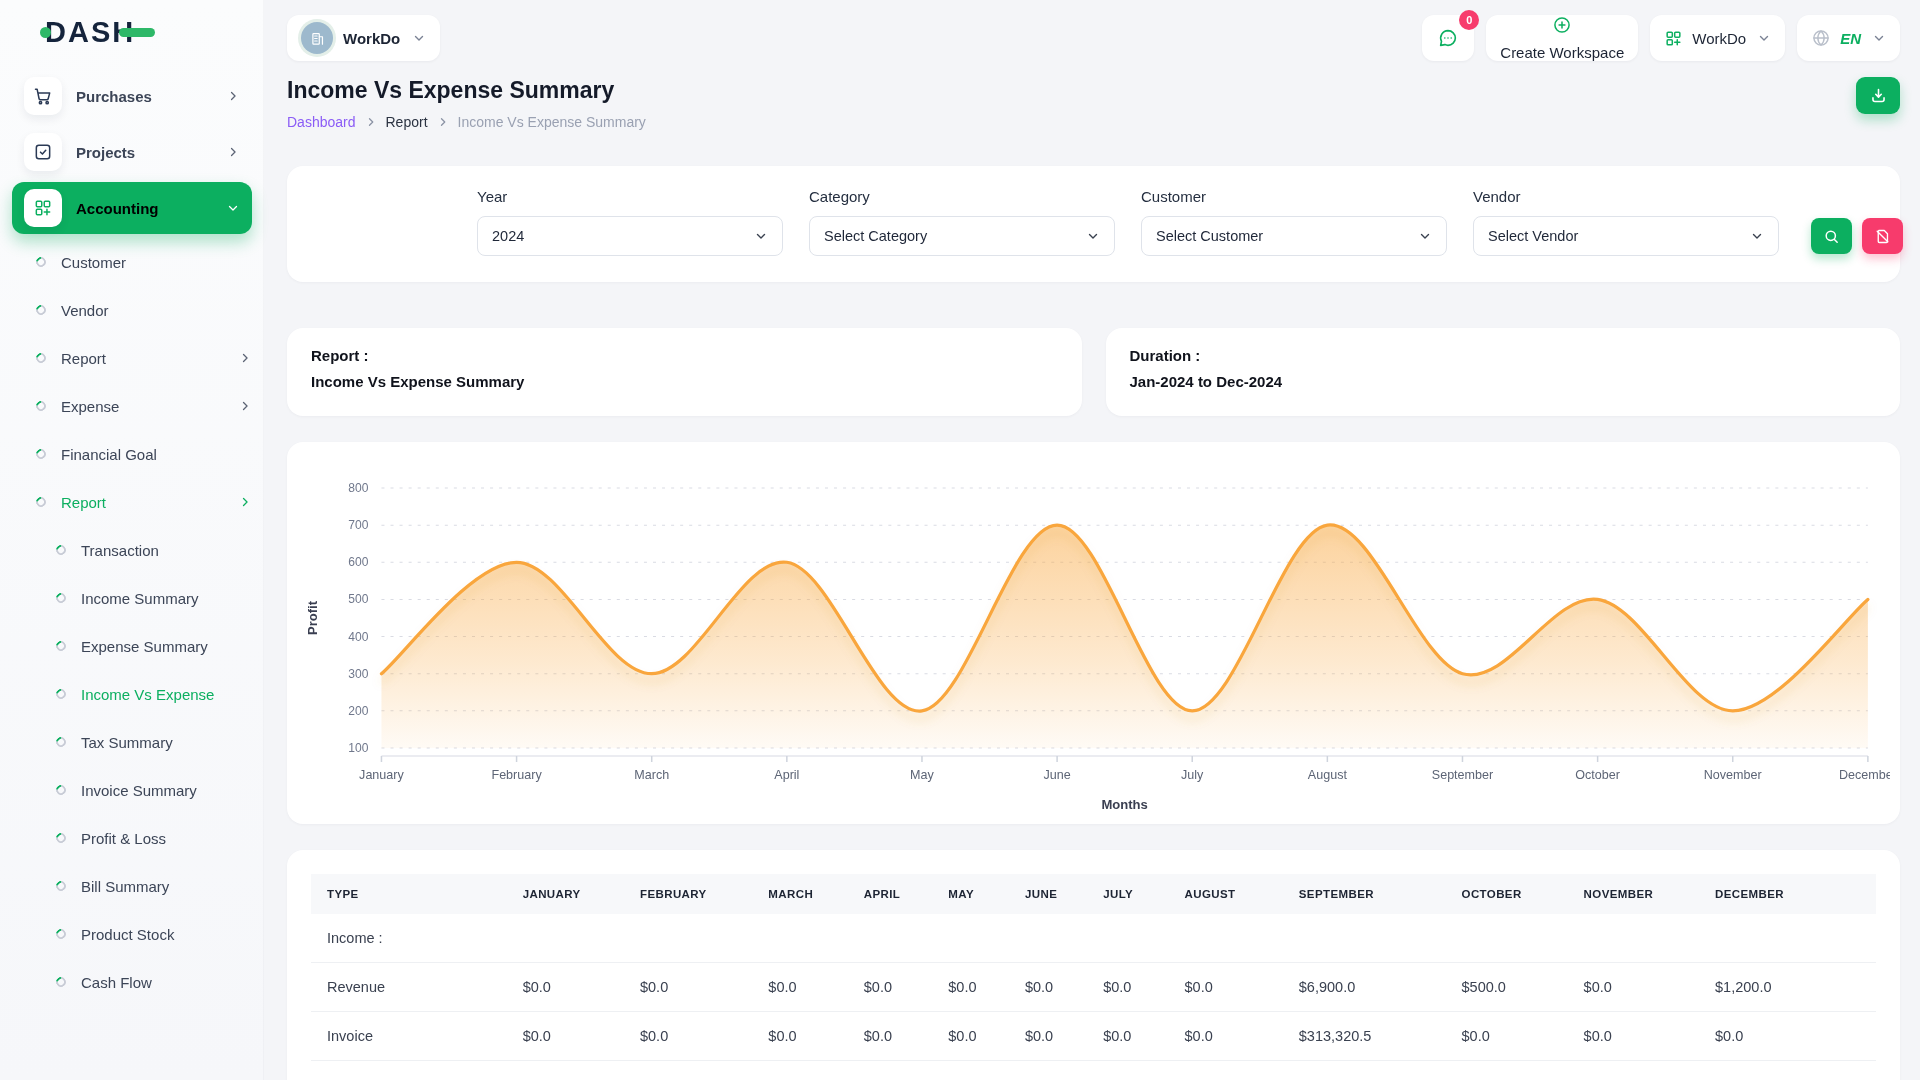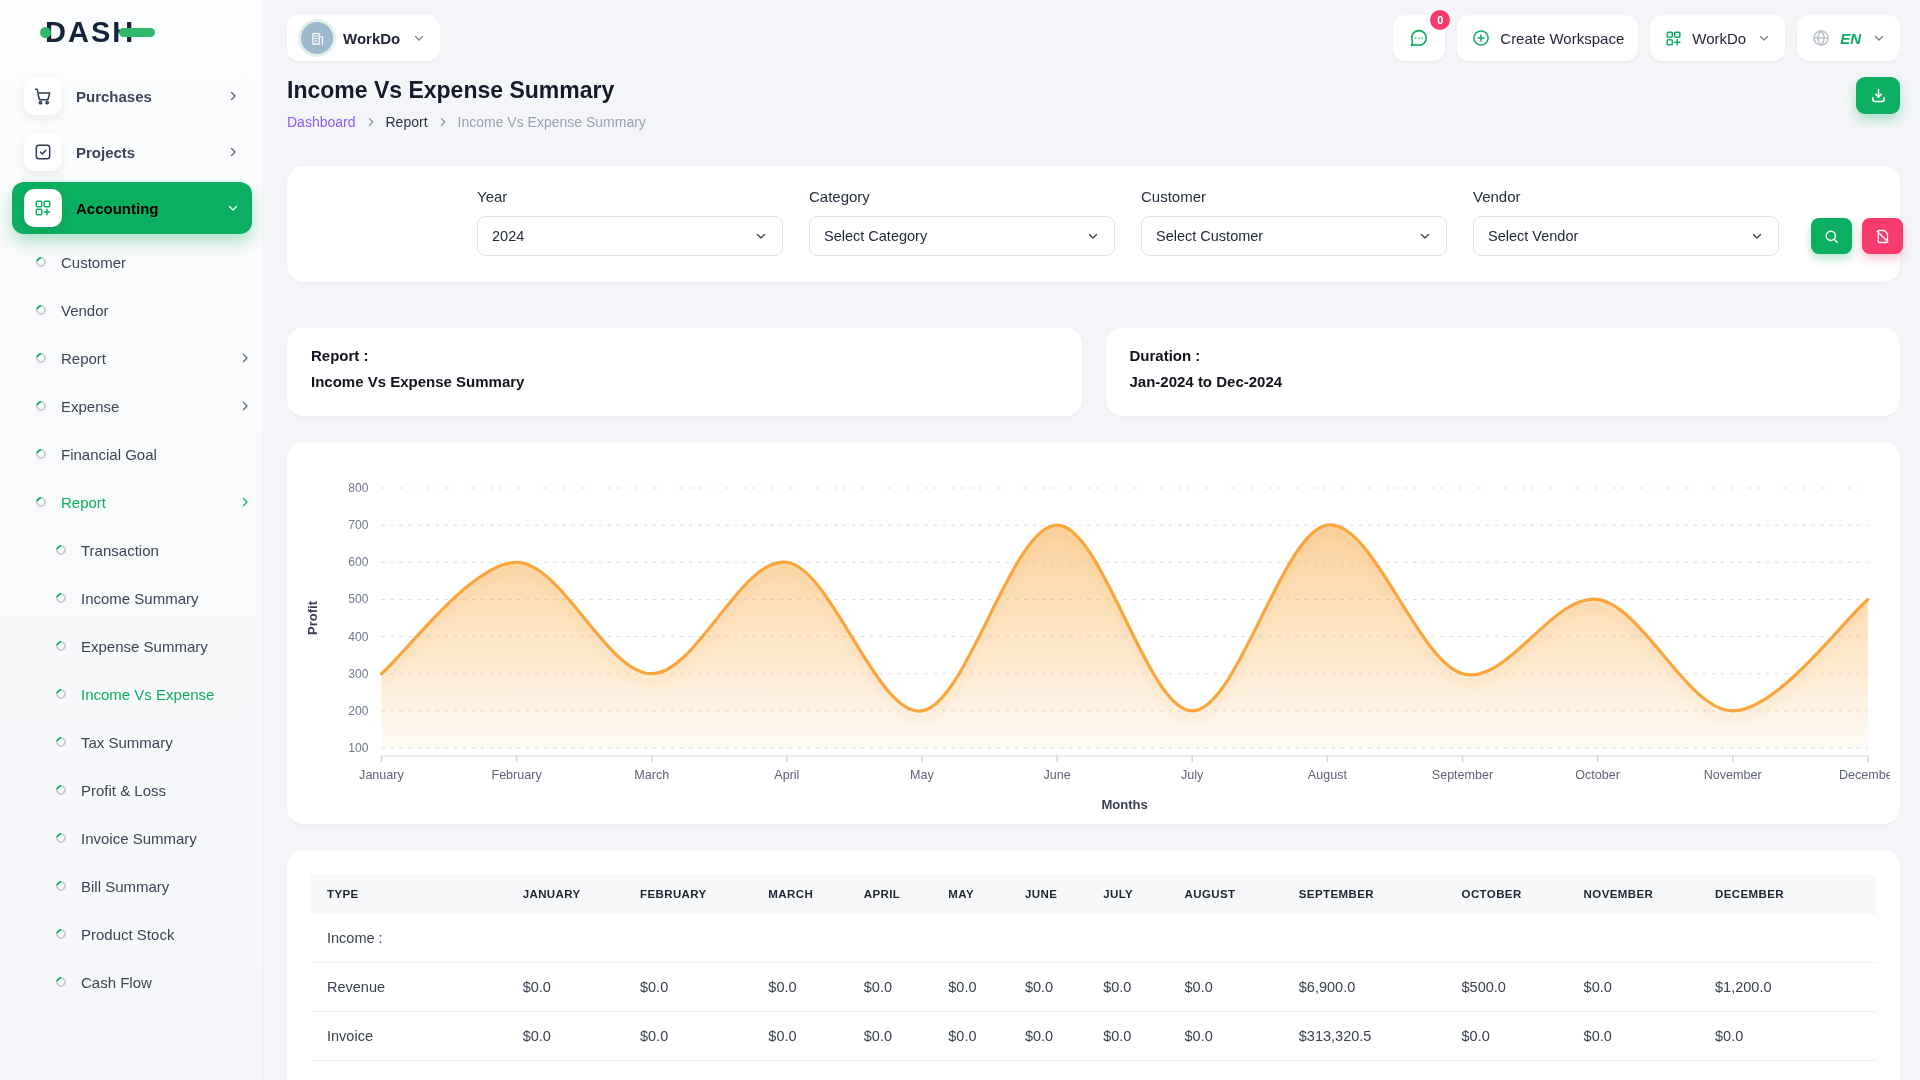--- a/index.html
+++ b/index.html
@@ -43,21 +43,21 @@
   .pill { background:#ffffff; border-radius:12px; height:46px; display:flex; align-items:center;
     padding:0 14px; box-shadow:0 1px 3px rgba(16,24,40,.05); cursor:pointer; font-size:15px; color:#1c2434; }
   .ws-pill { gap:10px; font-weight:600; }
   .ws-avatar { width:32px; height:32px; border-radius:50%; background:#9db9cd; display:flex; align-items:center; justify-content:center; color:#ffffff; box-shadow:0 0 0 3px #e4efe9; }
   .ws-avatar svg { width:17px; height:17px; }
   .topbar-right { margin-left:auto; display:flex; align-items:center; gap:12px; }
   .msg-btn { width:52px; justify-content:center; position:relative; color:#0CAF60; }
   .msg-btn svg { width:22px; height:22px; }
   .badge { position:absolute; top:-5px; right:-5px; min-width:20px; height:20px; border-radius:10px;
     background:#F73B6C; color:#ffffff; font-size:11px; font-weight:700; display:flex; align-items:center; justify-content:center; padding:0 5px; }
-  .create-ws { gap:9px; font-weight:500; }
+  .create-ws { gap:9px; font-weight:500;flex-direction:column; }
   .create-ws .plus-ic { color:#0CAF60; display:flex; }
   .create-ws .plus-ic svg { width:20px; height:20px; }
   .wsmenu { gap:9px; font-weight:500; }
   .wsmenu .grid-ic { color:#0CAF60; display:flex; }
   .wsmenu .grid-ic svg { width:19px; height:19px; }
   .pill .chevdn { color:#7a8294; display:flex; margin-left:2px; }
   .pill .chevdn svg { width:14px; height:14px; }
   .lang { gap:9px; font-weight:700; color:#0CAF60;font-style:italic; }
   .lang .globe-ic { color:#b9bfca; display:flex; }
   .lang .globe-ic svg { width:20px; height:20px; }
@@ -215,25 +215,25 @@
       <a class="nav-item lvl-grandchild active-link">
         <span class="bullet"></span>
         <span class="nav-label">Income Vs Expense</span>
       </a>
       <a class="nav-item lvl-grandchild">
         <span class="bullet"></span>
         <span class="nav-label">Tax Summary</span>
       </a>
       <a class="nav-item lvl-grandchild">
         <span class="bullet"></span>
+        <span class="nav-label">Invoice Summary</span>
+      </a>
+      <a class="nav-item lvl-grandchild">
+        <span class="bullet"></span>
         <span class="nav-label">Profit &amp; Loss</span>
-      </a>
-      <a class="nav-item lvl-grandchild">
-        <span class="bullet"></span>
-        <span class="nav-label">Invoice Summary</span>
       </a>
       <a class="nav-item lvl-grandchild">
         <span class="bullet"></span>
         <span class="nav-label">Bill Summary</span>
       </a>
       <a class="nav-item lvl-grandchild">
         <span class="bullet"></span>
         <span class="nav-label">Product Stock</span>
       </a>
       <a class="nav-item lvl-grandchild">

